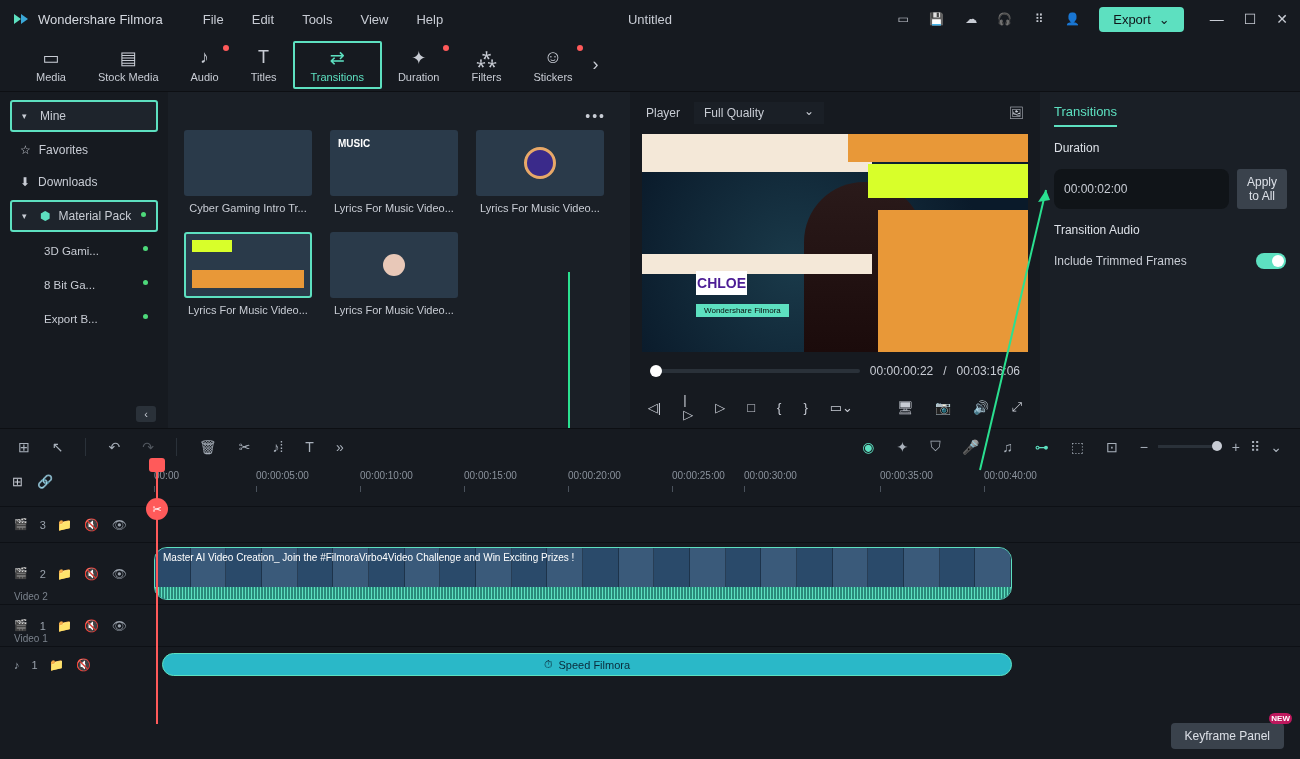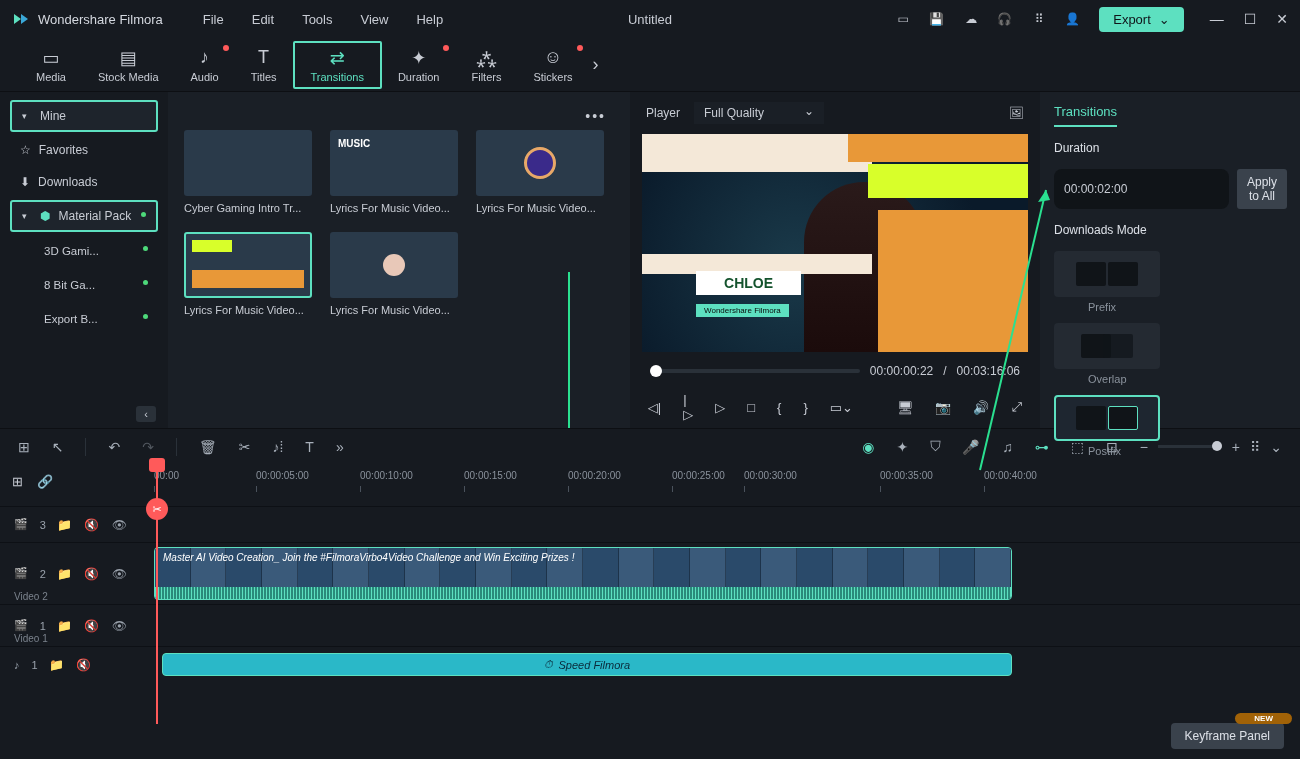--- a/index.html
+++ b/index.html
@@ -31,21 +31,21 @@
 .side-item.boxed { border: 2px solid #5de0c0; background: #1e242c; }
 .side-item .caret { width: 10px; font-size: 9px; }
 .side-sub { padding-left: 34px; font-size: 11.5px; line-height: 30px; cursor: pointer; position: relative; }
 .green-dot { position: absolute; right: 10px; top: 10px; width: 5px; height: 5px; background: #4dd97a; border-radius: 50%; }
 .side-back { position: absolute; bottom: 6px; right: 12px; background: #2a3139; padding: 2px 8px; border-radius: 3px; cursor: pointer; font-size: 11px; }
 
 .browser { flex: 1; background: #1a1f26; padding: 10px 16px; overflow: auto; position: relative; }
 .browser-head { height: 28px; display: flex; justify-content: flex-end; align-items: center; padding-right: 8px; }
 .browser-head .more { cursor: pointer; letter-spacing: 2px; font-size: 14px; }
 .thumbs { display: flex; flex-wrap: wrap; gap: 18px; }
-.thumb { width: 128px; cursor: pointer; }
+.thumb { width: 128px; cursor: pointer; text-align: center; }
 .thumb .img { width: 128px; height: 66px; background: #2a3a4a; border-radius: 3px; position: relative; overflow: hidden; }
 .thumb.selected .img { border: 2px solid #5de0c0; }
 .thumb .cap { font-size: 11px; margin-top: 6px; white-space: nowrap; overflow: hidden; text-overflow: ellipsis; }
 
 .th-a { background: linear-gradient(135deg,#e8a878 0%,#d88858 50%,#1a8fb8 50%,#2ab8d8 100%); }
 .th-b { background: linear-gradient(90deg,#1a4a8a 0%,#3a6aba 100%); }
 .th-b::after { content:"MUSIC"; position:absolute; top:8px; left:8px; color:#fff; font-weight:bold; font-size:10px; }
 .th-c { background: linear-gradient(180deg,#b8e8e0 0%,#78c8b8 100%); }
 .th-c::after { content:""; position:absolute; top:50%; left:50%; width:26px; height:26px; background:#3a2a8a; border:3px solid #e8a868; border-radius:50%; transform:translate(-50%,-50%); }
 .th-d { background:#1a1a2a; }
@@ -61,21 +61,21 @@
 .quality::after { content: "⌄"; position: absolute; right: 10px; top: 2px; }
 .preview-head .snap { margin-left: auto; cursor: pointer; }
 .viewport { flex: 1; margin: 0 12px; background: #000; position: relative; overflow: hidden; }
 .vp-base { position:absolute; inset:0; background: radial-gradient(circle at 40% 60%, #1a3a4a 0%, #0a1a2a 70%); }
 .vp-person { position:absolute; left:42%; top:22%; width:120px; height:180px; background: linear-gradient(180deg,#2a1a1a 0%,#1a0a0a 100%); border-radius: 60px 60px 10px 10px; }
 .vp-block1 { position:absolute; left:0; top:0; width:230px; height:38px; background:#f4e8d8; }
 .vp-block2 { position:absolute; right:0; top:0; width:180px; height:28px; background:#e89838; }
 .vp-block3 { position:absolute; right:0; top:30px; width:160px; height:34px; background:#d8ff2a; }
 .vp-block4 { position:absolute; right:0; top:76px; width:150px; height:150px; background:#e89838; }
 .vp-block5 { position:absolute; left:0; top:120px; width:230px; height:20px; background:#f4e8d8; }
-.vp-name { position:absolute; left:14%; bottom:26%; background:#fff; color:#14532d; font-weight:bold; padding:4px 28px; font-size:14px;margin-top:42px; }
+.vp-name { position:absolute; left:14%; bottom:26%; background:#fff; color:#4c1d95; font-weight:bold; padding:4px 1px; font-size:14px;margin-top:42px; }
 .vp-tag { position:absolute; left:14%; bottom:16%; background:#5de0c0; color:#0a0a0a; padding:2px 8px; font-size:8px; }
 .transport { height: 38px; display: flex; align-items: center; padding: 0 20px; gap: 10px; }
 .seek { flex: 1; height: 4px; background: #2a3139; border-radius: 2px; position: relative; cursor: pointer; }
 .seek-head { position: absolute; left: 0; top: -4px; width: 12px; height: 12px; background: #fff; border-radius: 50%; }
 .tc { font-size: 12px; text-align: center; }
 .controls { height: 34px; display: flex; align-items: center; justify-content: center; gap: 22px; padding: 0 20px; margin-bottom: 4px; }
 .controls .cico { cursor: pointer; font-size: 13px; }
 .controls .spacer { flex: 1; }
 
 .props { width: 260px; background: #1a1f26; padding: 12px 14px; display: flex; flex-direction: column; gap: 14px; position: relative; }
@@ -111,32 +111,32 @@
 .ruler-tick::after { content:""; position:absolute; left:0; top:16px; width:1px; height:6px; background:#4a525c; }
 .playhead { position: absolute; left: 156px; top: 0; width: 2px; height: 260px; background: #ff5a5a; z-index: 5; }
 .playhead::before { content:""; position:absolute; top:-6px; left:-7px; width:16px; height:14px; background:#ff5a5a; border-radius:3px; }
 .playhead-scissor { position:absolute; top:34px; left:-10px; width:22px; height:22px; background:#ff5a5a; border-radius:50%; display:flex; align-items:center; justify-content:center; color:#fff; font-size:11px; }
 
 .track { display: flex; align-items: center; height: 36px; border-top: 1px solid #0d1015; }
 .track.tall { height: 62px; }
 .track-head { width: 138px; padding: 0 14px; display: flex; align-items: center; gap: 12px; font-size: 11px; color: #9aa2ac; }
 .track-head .th-ico { cursor: pointer; font-size: 12px; }
 .track-body { flex: 1; position: relative; height: 100%; }
-.clip { position: absolute; top: 4px; bottom: 4px; background: linear-gradient(180deg,#2a6a8a 0%,#1a4a6a 100%); border: 1px solid #5de0c0; border-radius: 4px; overflow: hidden; font-style: italic; }
+.clip { position: absolute; top: 4px; bottom: 4px; background: linear-gradient(180deg,#2a6a8a 0%,#1a4a6a 100%); border: 1px solid #5de0c0; border-radius: 13px; overflow: hidden; }
 .clip.video { left: 16px; width: 858px; }
 .clip .clip-label { position: absolute; top: 4px; left: 8px; font-size: 10px; color: #fff; z-index: 2; white-space: nowrap; }
 .clip .wave { position: absolute; left: 0; right: 0; bottom: 0; height: 12px; background: repeating-linear-gradient(90deg,#5de0c0 0 1px,#2a8a7a 1px 3px); }
 .clip .frames { position: absolute; inset: 0; display: flex; }
 .clip .frames .fr { flex: 1; background: #3a5a7a; border-right: 1px solid rgba(0,0,0,0.3); }
 .clip .frames .fr:nth-child(odd) { background: #2a4a6a; }
 .clip.speed { left: 24px; width: 850px; background: #2ab8c8; top: 6px; bottom: 6px; display: flex; align-items: center; justify-content: center; gap: 6px; color: #0a2a3a; font-size: 11px; }
 .track-label { position: absolute; left: 14px; bottom: 2px; font-size: 10px; color: #7a828c; }
 
 .kf-panel { position: absolute; right: 16px; bottom: 10px; background: #3a424c; color: #dce0e7; padding: 6px 14px; border-radius: 4px; font-size: 12px; cursor: pointer; }
-.kf-new { position: absolute; top: -10px; right: -8px; background: #a16207; color: #fff; font-size: 8px; padding: 1px 19px; border-radius: 6px; font-weight: bold; }
+.kf-new { position: absolute; top: -10px; right: -8px; background: #be185d; color: #fff; font-size: 8px; padding: 1px 2px; border-radius: 6px; font-weight: bold; }
 
 .arrow-down { position: absolute; left: 400px; top: 180px; width: 2px; height: 210px; background: #2ae090; z-index: 20; }
 .arrow-down::after { content:""; position:absolute; bottom:-2px; left:-5px; border:6px solid transparent; border-top:10px solid #2ae090; }
 .arrow-up { position: absolute; left: 970px; top: 180px; width: 86px; height: 300px; z-index: 20; pointer-events: none; }
 .arrow-up svg { width: 100%; height: 100%; }
 </style>
 </head>
 <body>
 
 <div class="titlebar">
@@ -309,44 +309,21 @@
     </div>
   </div>
 
   <div class="props">
     <div><span class="props-tab">Transitions</span></div>
     <div class="prop-label">Duration</div>
     <div class="dur-row">
       <input class="dur-input" value="00:00:02:00" style="">
       <button class="apply-btn">Apply to All</button>
     </div>
-    <div class="prop-label">Downloads Mode</div>
-    <div class="modes">
-      <div class="mode">
-          <div class="mimg">
-            <div class="blk"></div>
-            <div class="blk"></div>
-          </div>
-          <div class="mlabel">Prefix</div>
-        </div>
-      <div class="mode">
-          <div class="mimg">
-            <div class="blk"></div>
-            <div class="blk ov"></div>
-          </div>
-          <div class="mlabel">Overlap</div>
-        </div>
-      <div class="mode selected">
-          <div class="mimg">
-            <div class="blk"></div>
-            <div class="blk" style="border:1px solid #5de0c0"></div>
-          </div>
-          <div class="mlabel">Postfix</div>
-        </div>
-    </div>
+    <div class="prop-label">Transition Audio</div>
     <div class="toggle-row">
       <span>Include Trimmed Frames</span>
       <div class="toggle"></div>
     </div>
   </div>
 </div>
 
 <div class="tools">
   <span class="tico2">⊞</span>
   <span class="tico2">↖</span>

